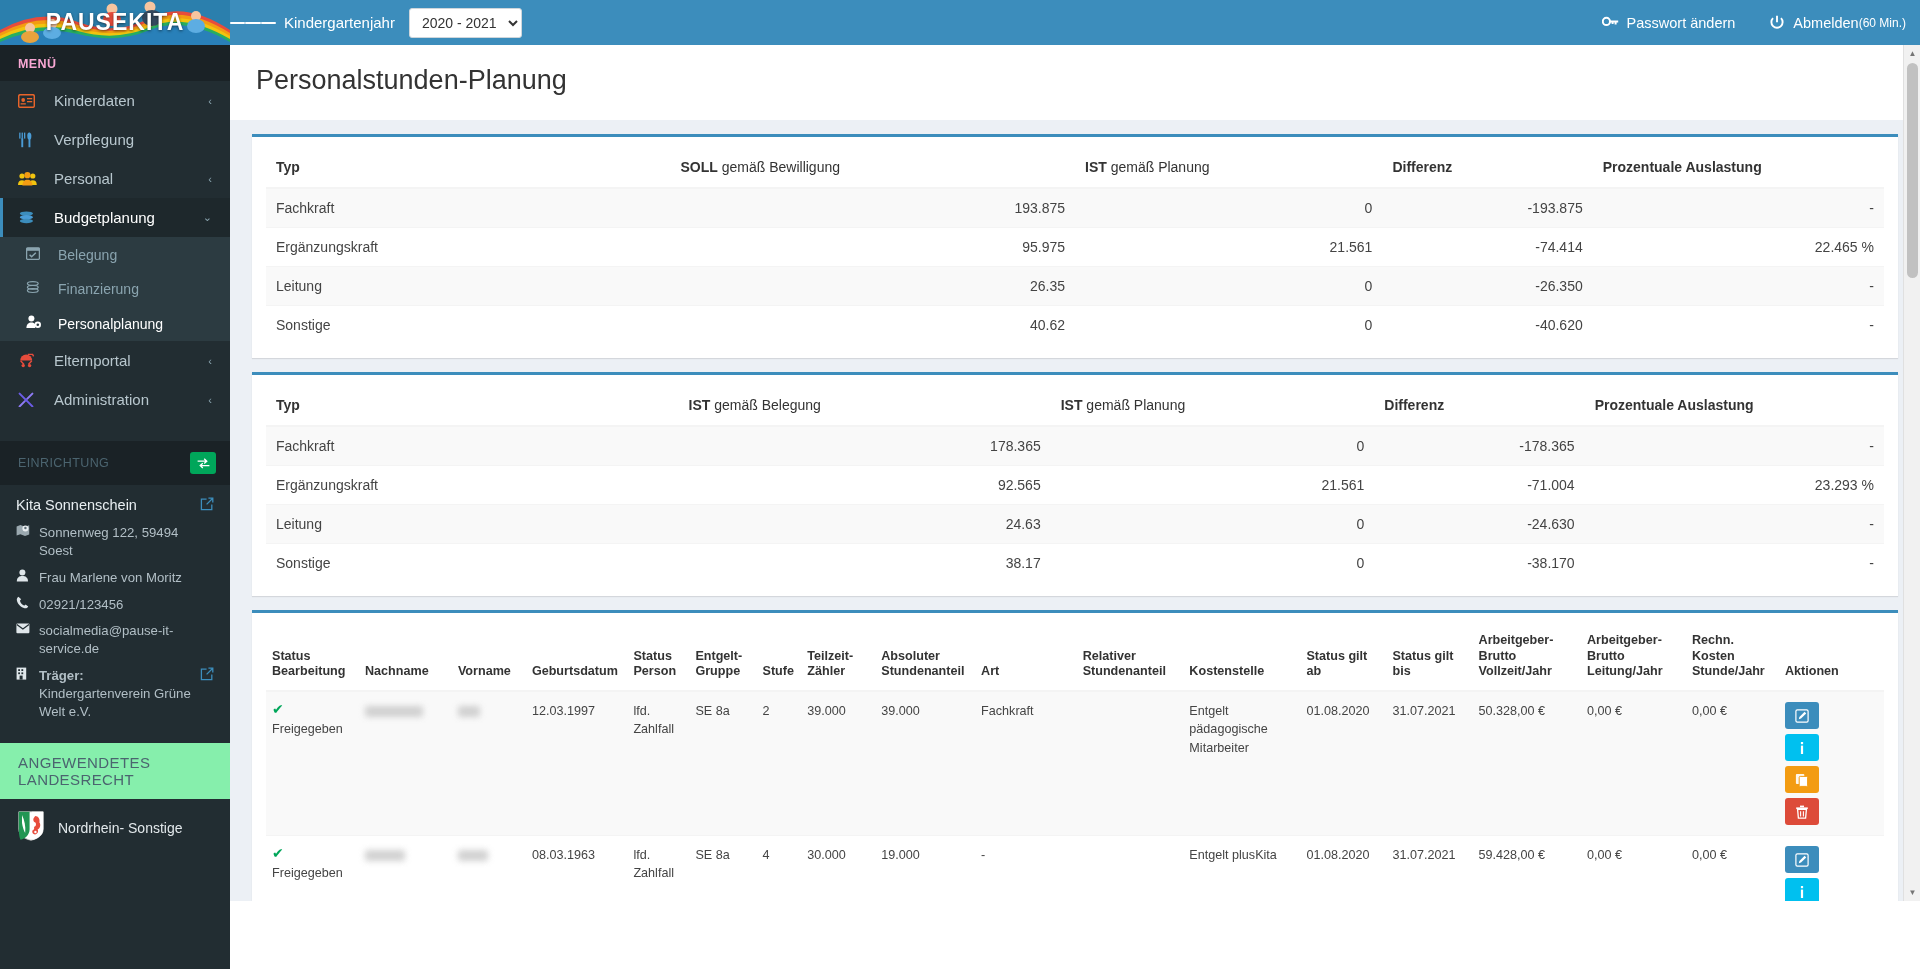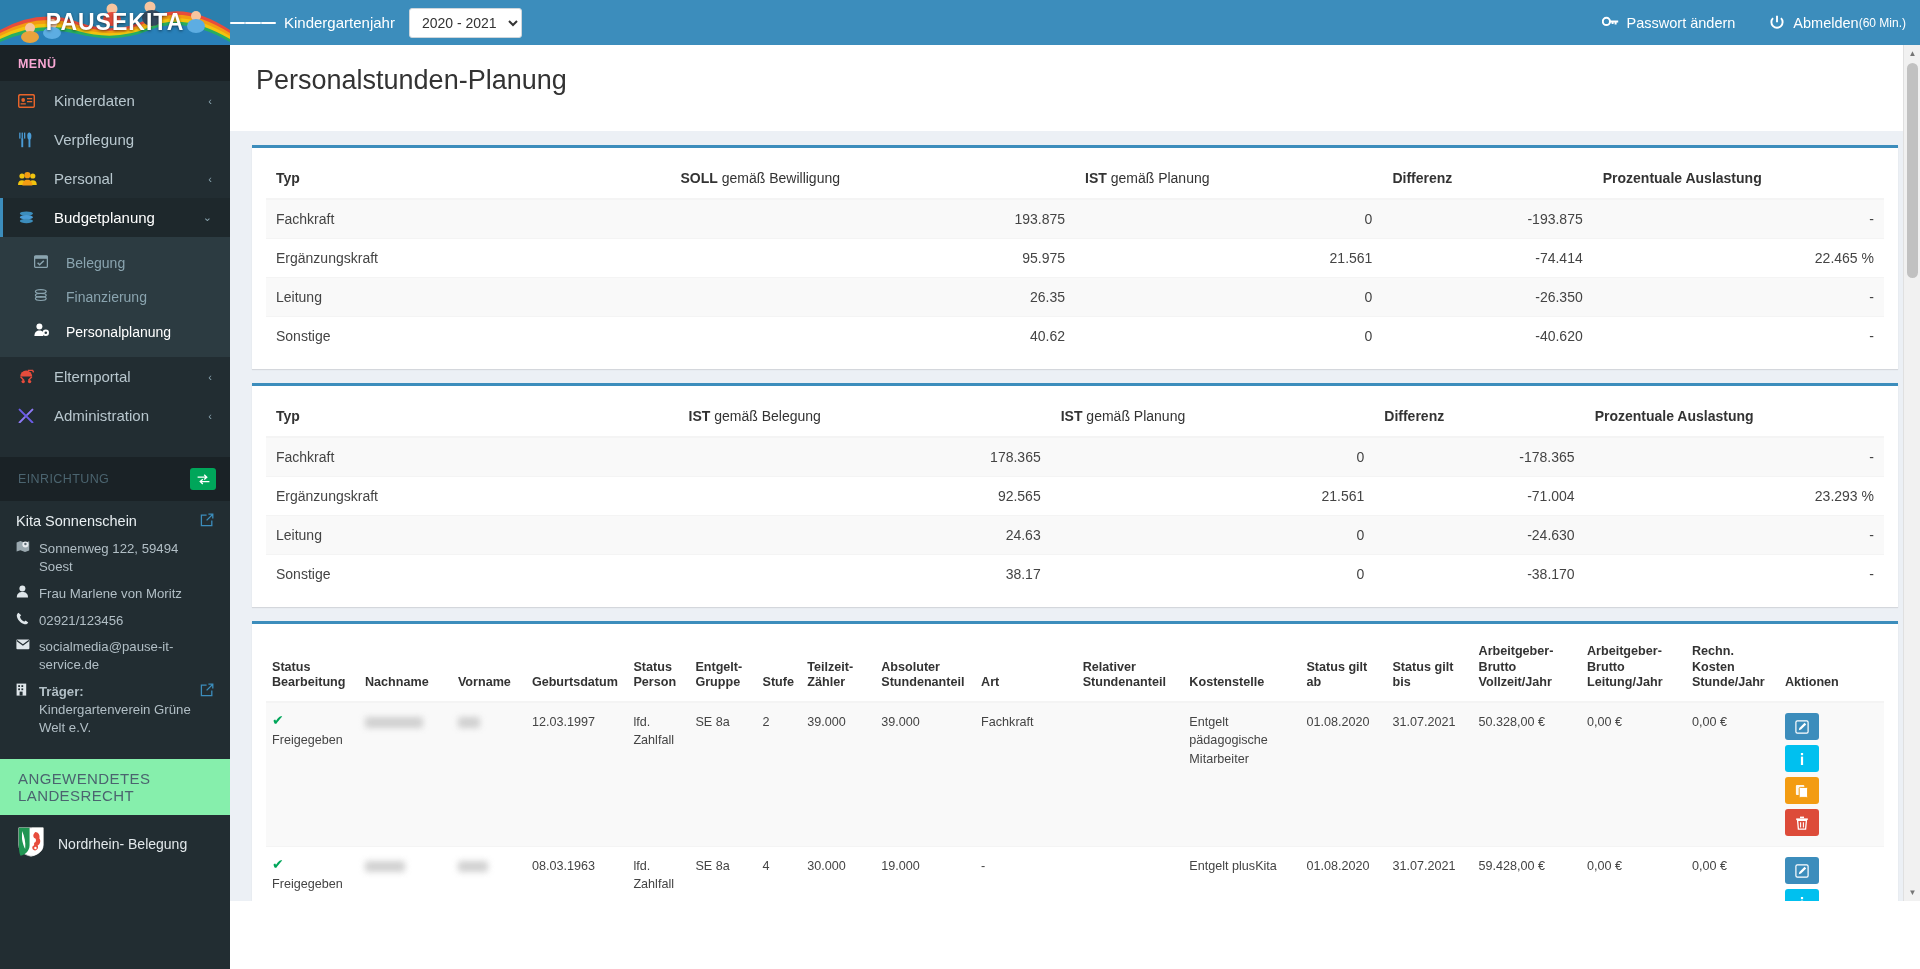--- a/index.html
+++ b/index.html
@@ -50,21 +50,21 @@
     width: 24px; min-width: 24px; margin-right: 12px;
     display: flex; align-items: center; justify-content: flex-start;
     font-size: 15px;
   }
   .menu-item .mi-label { flex: 1; }
   .menu-item .mi-arrow { color: #8aa4af; font-size: 11px; margin-left: 6px; }
   .menu-item.active {
     background: #1e282c; color: #ffffff;
     border-left: 3px solid #3c8dbc; padding-left: 15px;
   }
-  .submenu { list-style: none; margin: 0; padding: 8px; background: #2c3b41; }
+  .submenu { list-style: none; margin: 0; padding: 0; background: #2c3b41; }
   .submenu-item {
     display: flex; align-items: center;
     padding: 9px 18px 9px 26px;
     color: #8aa4af; font-size: 14px; cursor: pointer;
   }
   .submenu-item .si-icon { width: 22px; min-width: 22px; margin-right: 10px; font-size: 13px; }
   .submenu-item.active { color: #ffffff; }
 
   .section-bar {
     background: #1a2226; display: flex; align-items: center;
@@ -118,21 +118,21 @@
   }
   .nav-right { margin-left: auto; display: flex; align-items: center; }
   .nav-link {
     color: #ffffff; font-size: 14.5px; display: flex; align-items: center;
     margin-left: 34px; cursor: pointer; white-space: nowrap;
   }
   .nav-link .nl-icon { margin-right: 8px; display: flex; align-items: center; }
   .nav-link .small { font-size: 12px; }
 
   .content { flex: 1; overflow: hidden; position: relative; background: #ecf0f5; }
-  .page-header { background: #ffffff; padding: 20px 26px 35px 26px; }
+  .page-header { background: #ffffff; padding: 20px 26px 24px 26px; }
   .page-title { font-size: 27px; color: #333; font-weight: normal; margin: 0; }
 
   .panel {
     background: #ffffff; margin: 14px 22px 0 22px;
     border-top: 3px solid #3c8dbc;
     box-shadow: 0 1px 1px rgba(0,0,0,.1);
   }
   .panel-body { padding: 10px 14px 14px 14px; }
   table.tbl { width: 100%; border-collapse: collapse; font-size: 14px; }
   table.tbl th {
@@ -426,21 +426,21 @@
       <span class="crest">
         <svg width="26" height="30" viewBox="0 0 26 30">
             <path d="M0.8 0.8 L25.2 0.8 L25.2 18 C25.2 24.4 19.4 28 13 29.2 C6.6 28 0.8 24.4 0.8 18 Z" fill="#ffffff" stroke="#cccccc" stroke-width="0.8"></path>
             <path d="M0.8 0.8 L11.6 0.8 L11.6 18 C11.6 24 7.2 27.6 2.6 28.8 C1.4 27.2 0.8 22 0.8 18 Z" fill="#219653"></path>
             <path d="M4 4 C6.4 9 7.8 15 7.2 22 C6 20 4.6 16 4 12 Z" fill="#ffffff"></path>
             <path d="M13.8 0.8 L25.2 0.8 L25.2 18 C25.2 23.6 20 27.6 14.6 28.9 C13.8 23 13.4 10 13.8 0.8 Z" fill="#ffffff"></path>
             <path d="M17.2 5 C20.4 5 22.2 8 21.4 11.6 C23 13.6 22.4 17.4 19.6 18.6 C20.8 20.6 19.4 23.4 17 23.4 C15 23.4 13.8 21.6 14.4 19.6 C16 19 16.6 17.4 16 16 C18 15.4 18.6 13 17.4 11.4 C15.6 11 14.8 9 15.6 7.2 Z" fill="#e74c3c"></path>
             <circle cx="17.4" cy="21" r="1.2" fill="#ffffff"></circle>
           </svg>
       </span>
-      <span>Nordrhein- Belegung</span>
+      <span>Nordrhein- Sonstige</span>
     </div>
   </aside>
 
   <div class="main">
 
     <div class="navbar">
       <div class="hamburger">
         <span></span>
           <span></span>
           <span></span>

